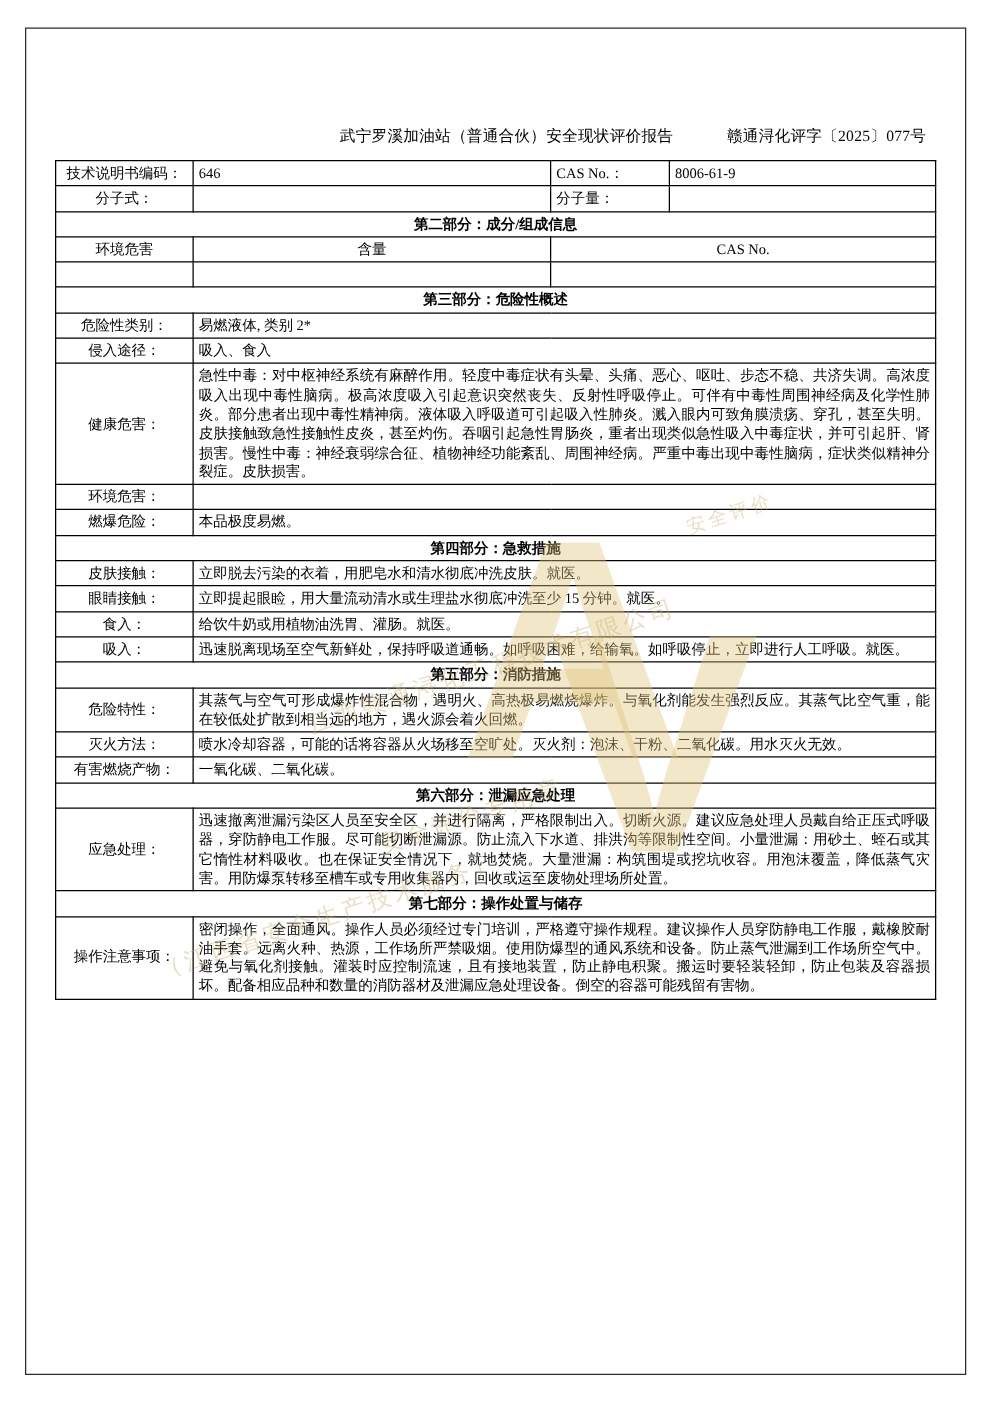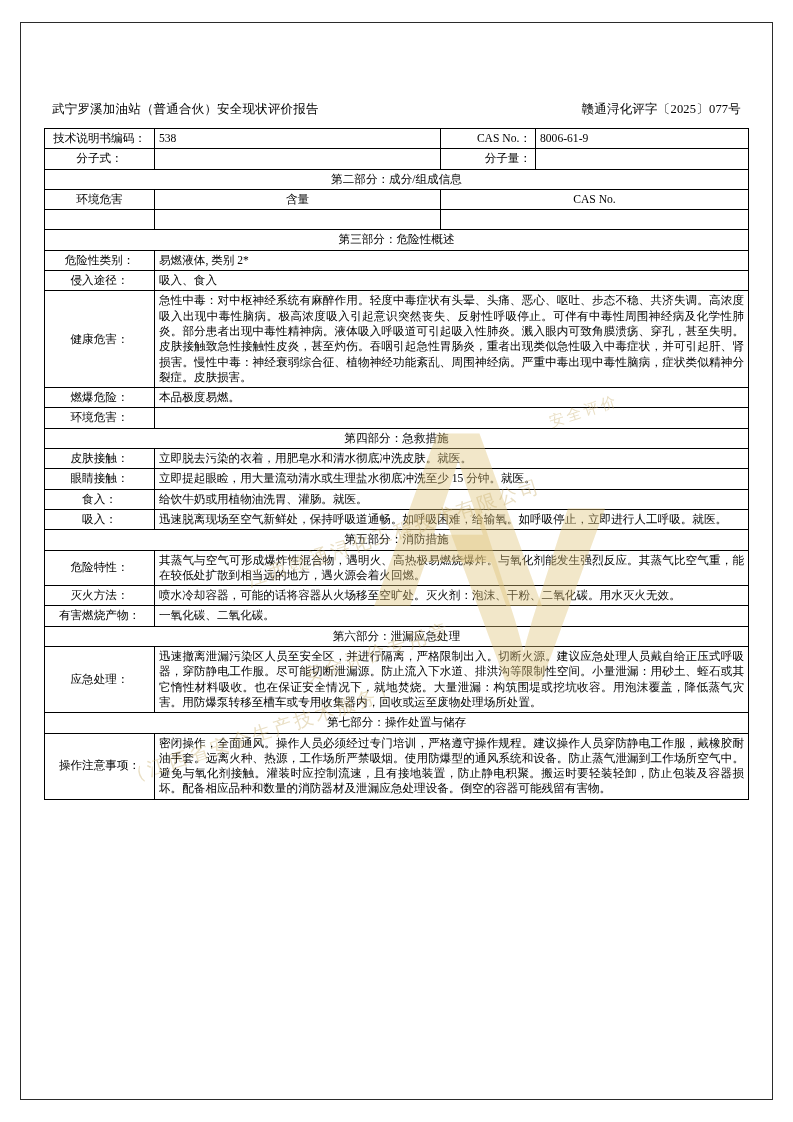--- a/index.html
+++ b/index.html
@@ -18,21 +18,21 @@
     padding:48px 44px 40px 44px;
   }
   .border-frame {
     position:absolute;
     left:20px; top:22px; right:20px; bottom:22px;
     border:1px solid #2b2b2b;
     pointer-events:none;
   }
   .header {
     display:flex;
-    justify-content:space-between;
+    justify-content:flex-end;
     align-items:baseline;
     font-size:12.5px;
     margin:12px 8px 10px 8px;
     letter-spacing:0.2px;
     gap:43px;
   }
   .header .left { white-space:nowrap; }
   .header .right { white-space:nowrap;margin-top:41px; }
 
   table.msds {
@@ -45,24 +45,24 @@
   table.msds td {
     border:1px solid #000;
     padding:2px 4px;
     vertical-align:middle;
     word-break:break-all;
   }
   .lbl {
     text-align:center;
     width:92px;
   }
-  .lbl-wide { text-align:right; }
+  .lbl-wide { text-align:left; }
   .section-title {
     text-align:center;
-    font-weight:normal;
+    font-weight:bold;
   }
   .ctr { text-align:center; }
   .tall { vertical-align:middle; }
   .just { text-align:justify; }
   .pagenum {
     position:absolute;
     bottom:44px;
     left:0; right:0;
     text-align:center;
     font-size:11.5px;
@@ -125,21 +125,21 @@
   <table class="msds">
     <colgroup>
       <col style="width:110px">
       <col style="width:286px">
       <col style="width:95px">
       <col style="width:213px">
     </colgroup>
     <tbody>
       <tr>
         <td class="lbl">技术说明书编码：</td>
-        <td>538</td>
+        <td>646</td>
         <td class="lbl-wide">CAS No.：</td>
         <td>8006-61-9</td>
       </tr>
       <tr>
         <td class="lbl">分子式：</td>
         <td>&nbsp;</td>
         <td class="lbl-wide">分子量：</td>
         <td>&nbsp;</td>
       </tr>
       <tr>
@@ -164,28 +164,28 @@
       </tr>
       <tr>
         <td class="lbl">侵入途径：</td>
         <td colspan="3">吸入、食入</td>
       </tr>
       <tr>
         <td class="lbl tall">健康危害：</td>
         <td colspan="3" class="just">急性中毒：对中枢神经系统有麻醉作用。轻度中毒症状有头晕、头痛、恶心、呕吐、步态不稳、共济失调。高浓度吸入出现中毒性脑病。极高浓度吸入引起意识突然丧失、反射性呼吸停止。可伴有中毒性周围神经病及化学性肺炎。部分患者出现中毒性精神病。液体吸入呼吸道可引起吸入性肺炎。溅入眼内可致角膜溃疡、穿孔，甚至失明。皮肤接触致急性接触性皮炎，甚至灼伤。吞咽引起急性胃肠炎，重者出现类似急性吸入中毒症状，并可引起肝、肾损害。慢性中毒：神经衰弱综合征、植物神经功能紊乱、周围神经病。严重中毒出现中毒性脑病，症状类似精神分裂症。皮肤损害。</td>
       </tr>
       <tr>
+        <td class="lbl">环境危害：</td>
+        <td colspan="3">&nbsp;</td>
+      </tr>
+      <tr>
         <td class="lbl">燃爆危险：</td>
         <td colspan="3">本品极度易燃。</td>
       </tr>
       <tr>
-        <td class="lbl">环境危害：</td>
-        <td colspan="3">&nbsp;</td>
-      </tr>
-      <tr>
         <td colspan="4" class="section-title">第四部分：急救措施</td>
       </tr>
       <tr>
         <td class="lbl">皮肤接触：</td>
         <td colspan="3">立即脱去污染的衣着，用肥皂水和清水彻底冲洗皮肤。就医。</td>
       </tr>
       <tr>
         <td class="lbl">眼睛接触：</td>
         <td colspan="3">立即提起眼睑，用大量流动清水或生理盐水彻底冲洗至少 15 分钟。就医。</td>
       </tr>

